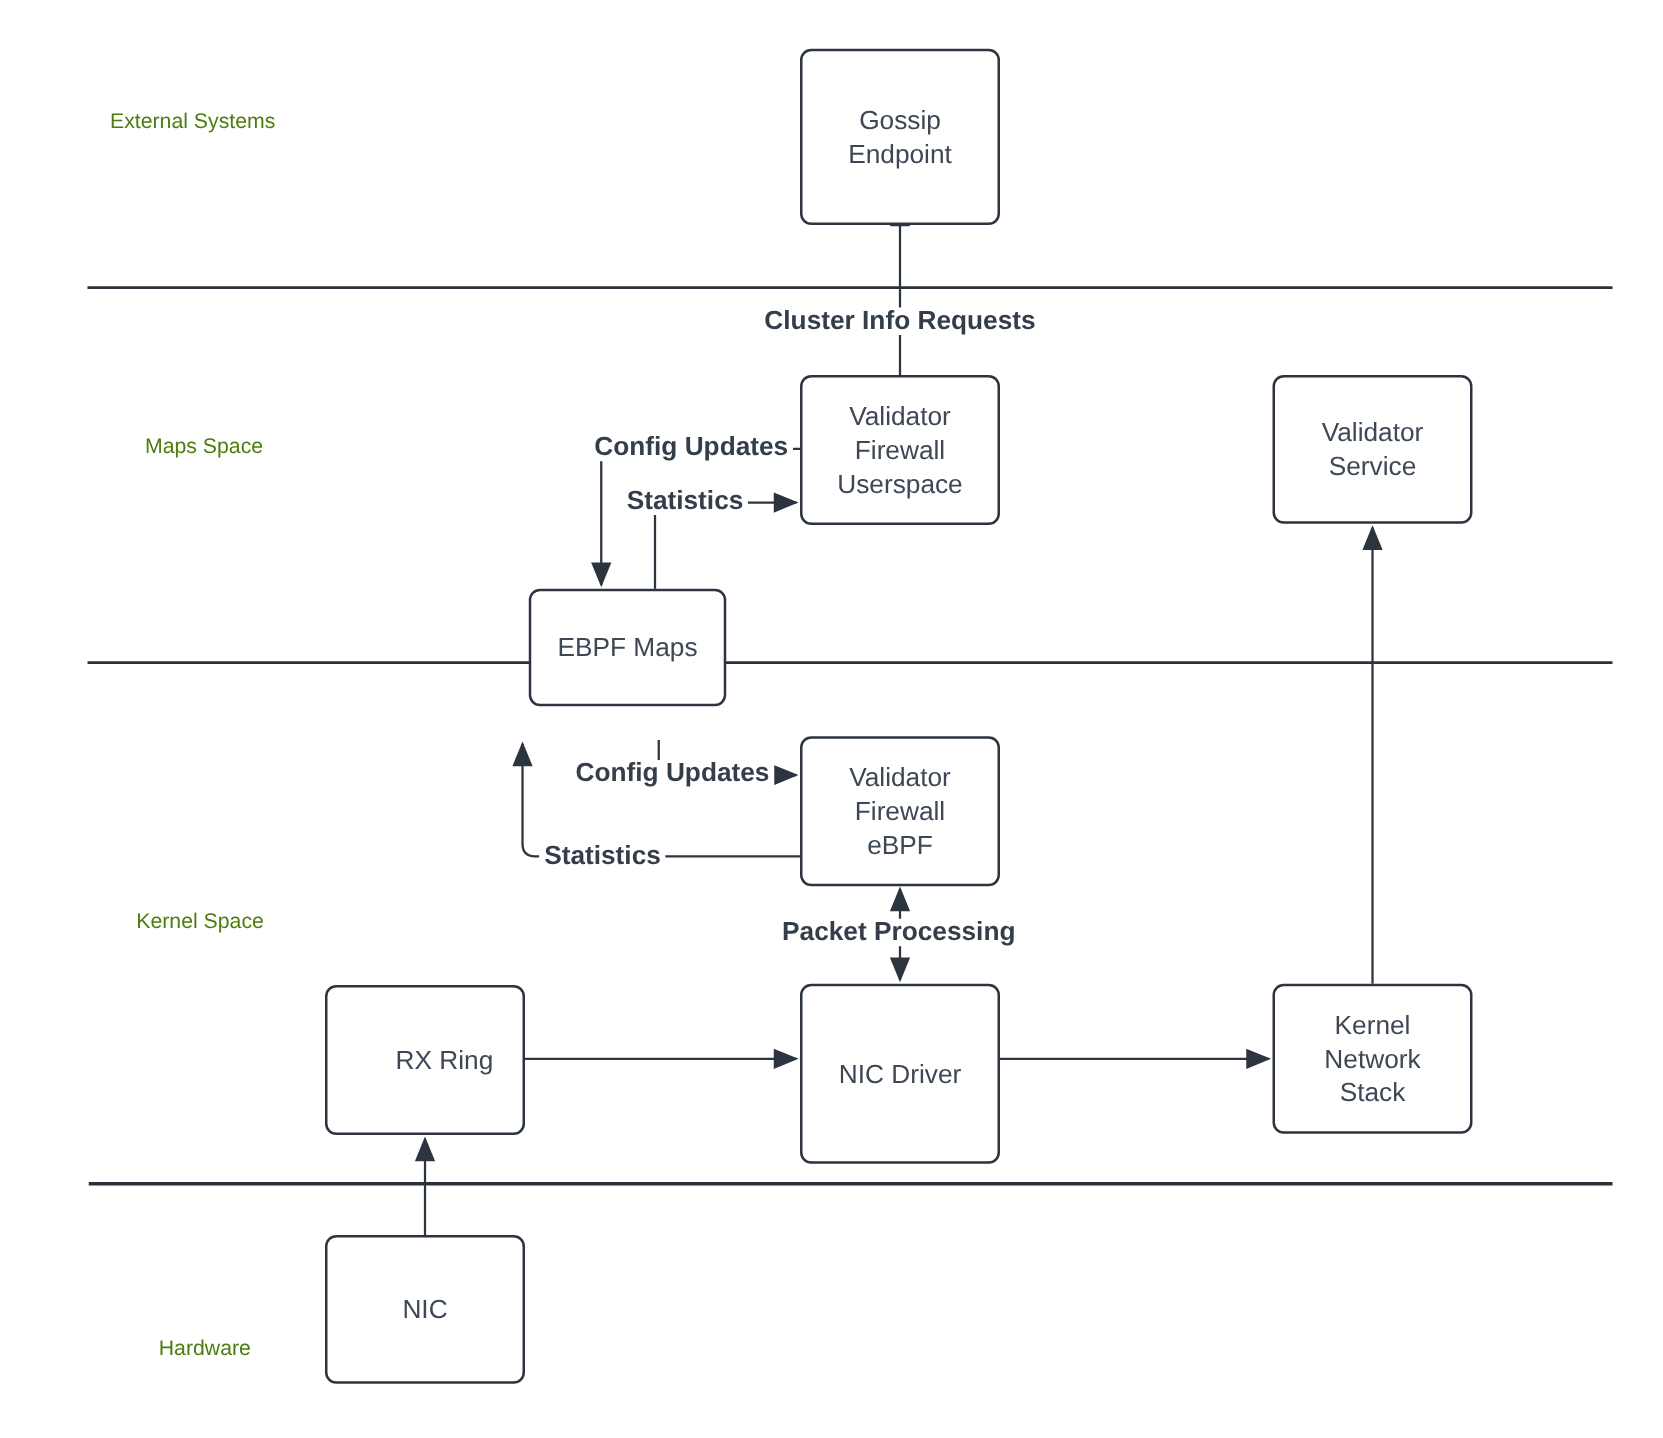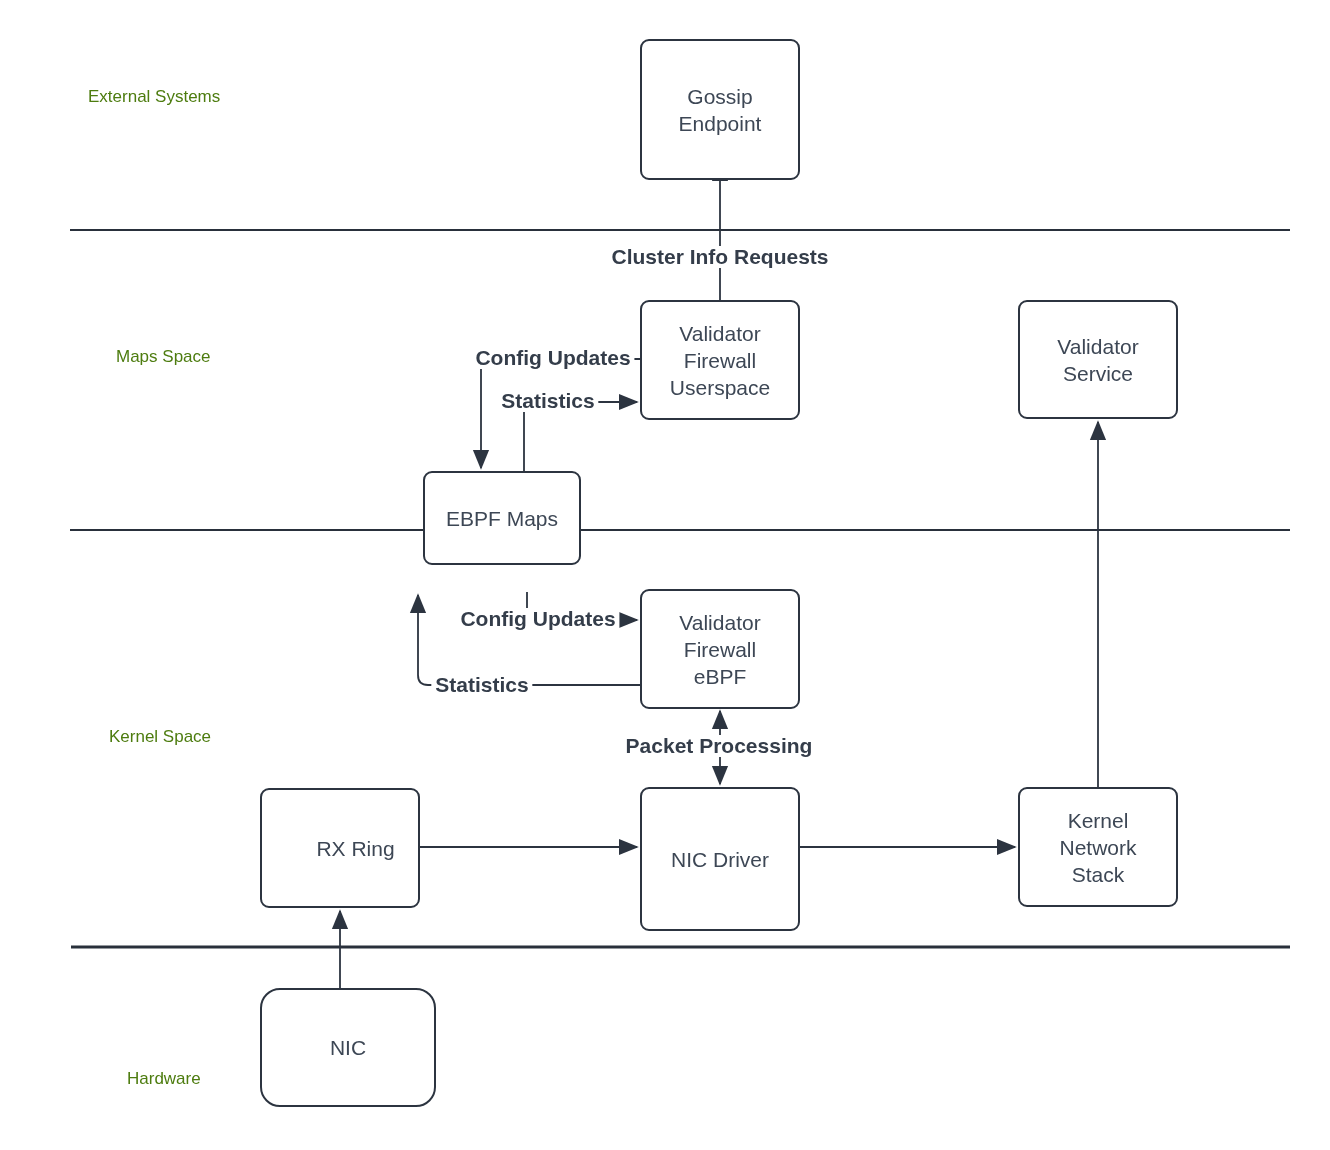--- a/index.html
+++ b/index.html
@@ -115,21 +115,21 @@
     <span>RX Ring</span>
   </div>
   <div class="node" style="left:640px; top:787px; width:160px; height:144px;">
     <span>NIC Driver</span>
   </div>
   <div class="node" style="left:1018px; top:787px; width:160px; height:120px;text-align:center;">
     <span>Kernel
 Network
 Stack</span>
   </div>
-  <div class="node" style="left:260px; top:988px; width:176px; height:119px;border-radius:20px;">
+  <div class="node" style="left:260px; top:988px; width:160px; height:119px;">
     <span>NIC</span>
   </div>
 
   <div class="edge-label" style="left:720px; top:257px;">Cluster Info Requests</div>
   <div class="edge-label" style="left:553px; top:358px;">Config Updates</div>
   <div class="edge-label" style="left:548px; top:401px;">Statistics</div>
   <div class="edge-label" style="left:538px; top:619px;">Config Updates</div>
   <div class="edge-label" style="left:482px; top:685px;">Statistics</div>
   <div class="edge-label" style="left:719px; top:746px;">Packet Processing</div>
 

